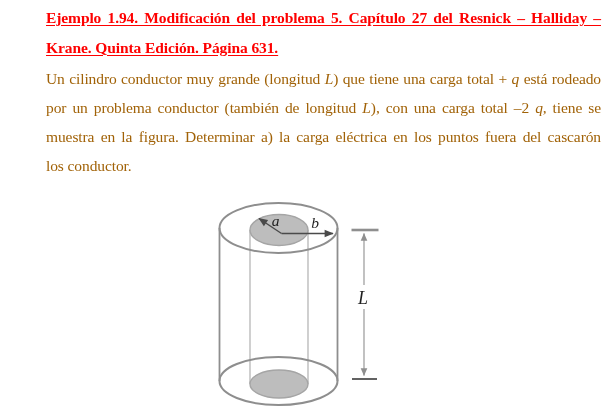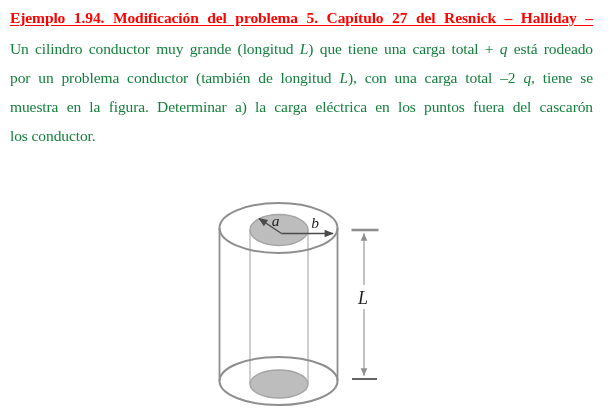--- a/index.html
+++ b/index.html
@@ -10,35 +10,36 @@
   body {
     width: 611px;
     height: 417px;
     position: relative;
     overflow: hidden;
     font-family: "Liberation Serif", serif;
   }
   .page {
     position: absolute;
     inset: 0;
-    padding: 3px 18px 0 10px;
+    padding: 3px 10px 0 10px;
     box-sizing: border-box;
+    margin-left: 36px;
   }
   .title {
     font-weight: bold;
     font-size: 15.5px;
     line-height: 30px;
     letter-spacing: -0.1px;
   }
   .title .line {
     text-decoration: underline;
     text-underline-offset: 2px;
   }
   .para {
-    color: #15803d;
+    color: #a16207;
     font-size: 15.5px;
     line-height: 29px;
     letter-spacing: -0.1px;
     margin-top: 1px;
   }
   .jline {
     text-align: justify;
     text-align-last: justify;
   }
   .lline {
@@ -58,20 +59,21 @@
     font-style: italic;
   }
 </style>
 </head>
 <body>
 
 <div class="page">
 
   <div class="title" style="color: rgb(254, 0, 0);">
     <div class="line jline">Ejemplo 1.94. Modificación del problema 5. Capítulo 27 del Resnick – Halliday –</div>
+    <div class="line lline">Krane. Quinta Edición. Página 631.</div>
   </div>
 
   <div class="para">
     <div class="jline"><span>Un cilindro conductor muy grande (longitud </span><span style="font-style: italic;">L</span><span>) que tiene una carga total + </span><span style="font-style: italic;">q</span><span> está rodeado</span></div>
     <div class="jline"><span>por un problema conductor (también de longitud </span><span style="font-style: italic;">L</span><span>), con una carga total –2 </span><span style="font-style: italic;">q</span><span>, tiene se</span></div>
     <div class="jline"><span>muestra en la figura. Determinar a) la carga eléctrica en los puntos fuera del cascarón</span></div>
     <div class="lline"><span>los conductor.</span></div>
   </div>
 
 </div>

